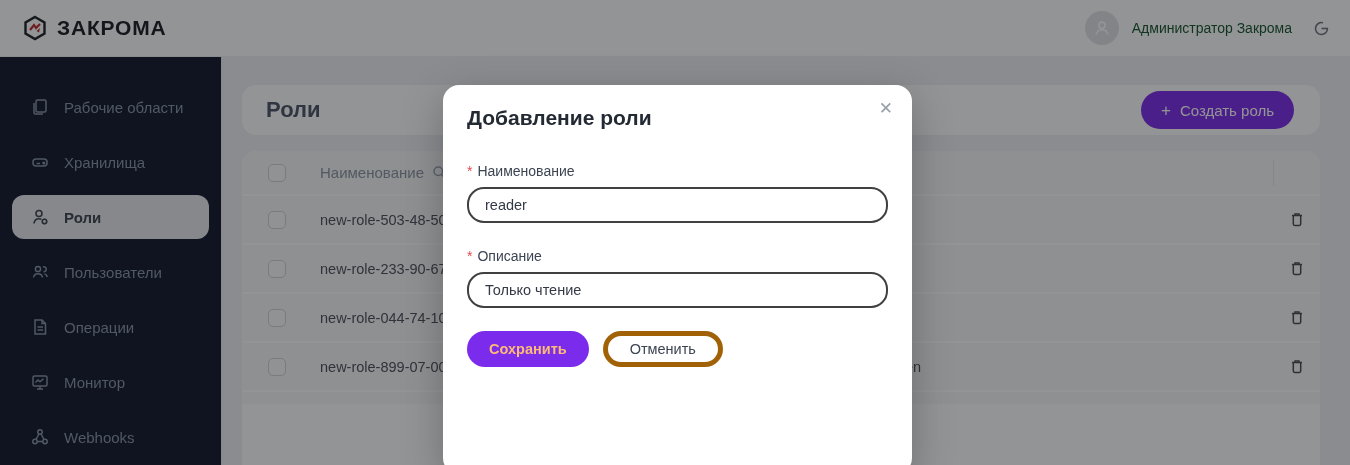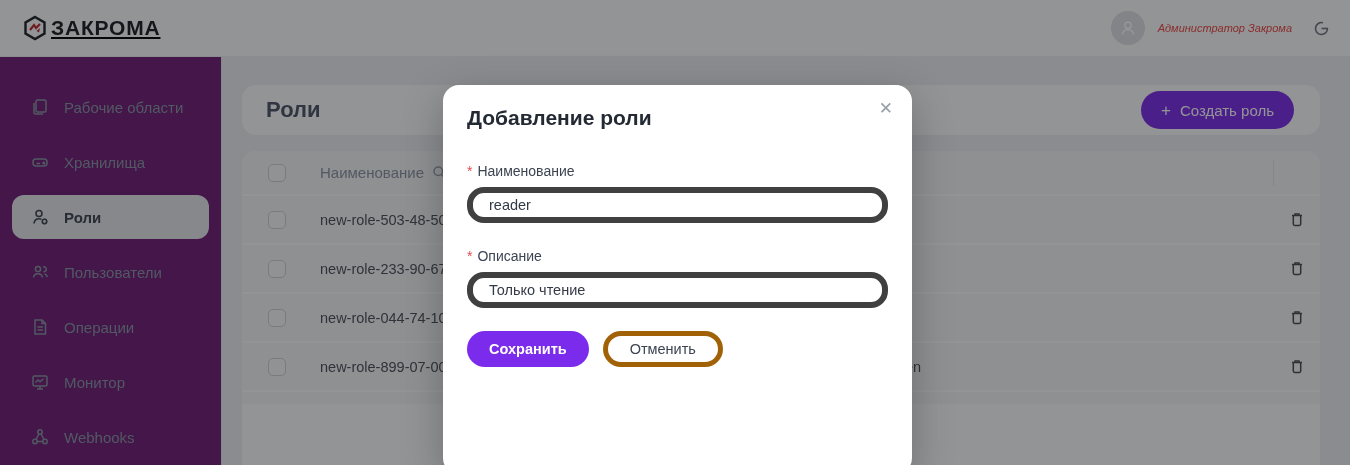--- a/index.html
+++ b/index.html
@@ -1,29 +1,29 @@
 <!DOCTYPE html>
 <html><head>
 <meta charset="utf-8">
 <style>
   * { margin:0; padding:0; box-sizing:border-box; }
   html,body { width:1350px; height:465px; overflow:hidden; }
   body { font-family:"Liberation Sans","DejaVu Sans",sans-serif; background:#f0f1f5; position:relative; }
 
   
   .header { position:absolute; top:0; left:0; width:1350px; height:57px; background:#ffffff; border-bottom:1px solid #f0f0f2; display:flex; align-items:center; justify-content:space-between; padding:0 20px 0 22px; z-index:1; }
-  .logo { display:flex; align-items:center; gap:3px;text-decoration:underline; }
+  .logo { display:flex; align-items:center; gap:9px; }
   .logo-text { font-size:21px; font-weight:800; color:#181b21; letter-spacing:.8px; }
   .user-area { display:flex; align-items:center; gap:13px; }
   .avatar { width:34px; height:34px; border-radius:50%; background:#e2e2e5; display:flex; align-items:center; justify-content:center; }
-  .user-name { font-size:11px; color:#ef4444;font-style:italic; }
+  .user-name { font-size:14px; color:#14532d; }
   .logout { margin-left:8px; display:flex; align-items:center; cursor:pointer; }
 
   
-  .sidebar { position:absolute; top:57px; left:0; width:222px; bottom:0; background:#701a75; border-right:1px solid #e9e9ee; padding-top:28px; z-index:1; }
+  .sidebar { position:absolute; top:57px; left:0; width:222px; bottom:0; background:#0f172a; border-right:1px solid #e9e9ee; padding-top:28px; z-index:1; }
   .side-item { height:44px; margin:0 12px 11px 12px; border-radius:12px; display:flex; align-items:center; padding-left:18px; gap:14px; cursor:pointer; }
   .side-item .lbl { font-size:15px; color:#8894a6; }
   .side-item.active { background:#e9e9ee; }
   .side-item.active .lbl { color:#3c4350; font-weight:600; }
   .side-item svg { stroke:#8894a6; }
   .side-item.active svg { stroke:#3c4350; }
 
   
   .main { position:absolute; top:57px; left:222px; right:0; bottom:0; background:#f0f1f5; padding:28px 30px 0 20px; z-index:1; }
   .title-card { height:50px; background:#ffffff; border-radius:14px; display:flex; align-items:center; justify-content:space-between; padding:0 26px 0 24px; }
@@ -46,25 +46,25 @@
   .search-ic { cursor:pointer; display:flex; }
   .t-row.partial { height:14px; }
 
   
   .overlay { position:absolute; inset:0; background:rgba(16,17,21,0.45); z-index:50; }
   .modal { position:absolute; left:443px; top:85px; width:469px; height:389px; background:#ffffff; border-radius:16px; box-shadow:0 12px 40px rgba(0,0,0,.25); z-index:60; padding:21px 24px 8px 24px; }
   .modal-title { font-size:21px; font-weight:700; color:#242a34; margin-bottom:33px; }
   .modal-close { position:absolute; top:15px; right:19px; font-size:17px; color:#9aa0aa; cursor:pointer; line-height:1; }
   .field-label { font-size:14px; color:#3c4452; margin-bottom:8px; }
   .req { color:#e5484d; margin-right:5px; }
-  .field-input { width:100%; height:36px; border:6px solid #404040; border-radius:17px; padding:0 16px; font-size:14.5px; color:#333a46; font-family:inherit; outline:none; margin-bottom:0; display:block; }
+  .field-input { width:100%; height:36px; border:2px solid #404040; border-radius:17px; padding:0 16px; font-size:14.5px; color:#333a46; font-family:inherit; outline:none; margin-bottom:0; display:block; }
   .field-gap { height:25px; }
   .btn-row { margin-top:23px; display:flex; gap:14px; }
   .btn { height:36px; border-radius:18px; font-size:14.5px; font-family:inherit; padding:0 22px; cursor:pointer; }
-  .btn-save { background:#7b2beb; border:none; color:#ffffff; font-weight:600; }
+  .btn-save { background:#7b2beb; border:none; color:#fdba74; font-weight:600; }
   .btn-cancel { background:#ffffff; border:5px solid #a16207; color:#3c4452; }
 </style>
 </head>
 <body>
 
 <div class="header">
   <div class="logo">
     <span style="display:flex;">
       <svg width="26" height="26" viewBox="0 0 26 26" fill="none">
         <path d="M13 2 L22.5 7.5 V18.5 L13 24 L3.5 18.5 V7.5 Z" stroke="#1b1e24" stroke-width="2.4"></path>

